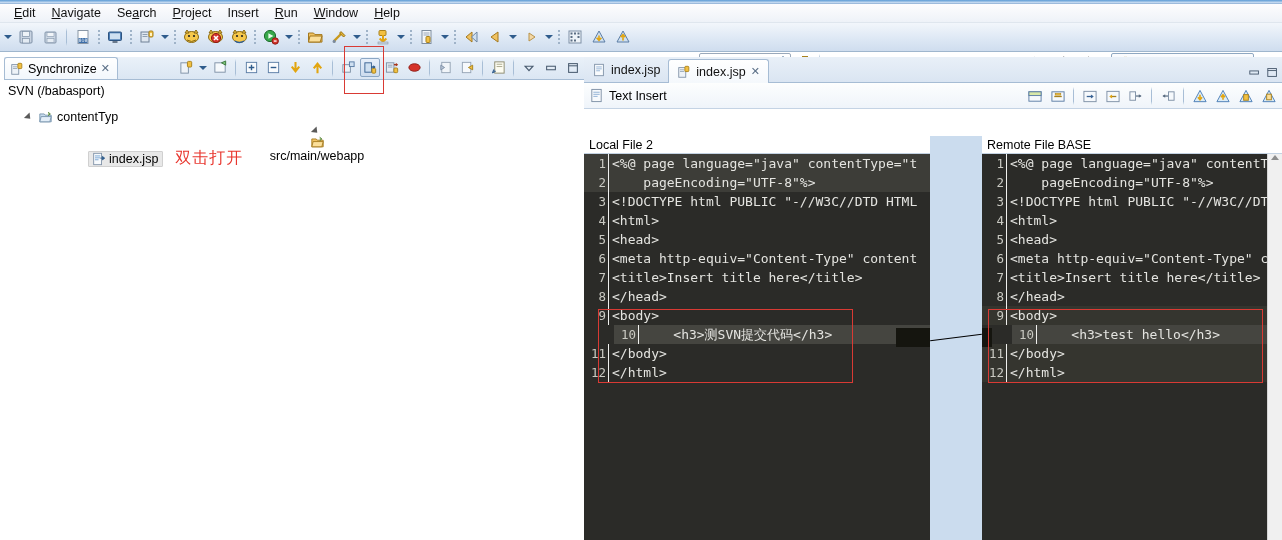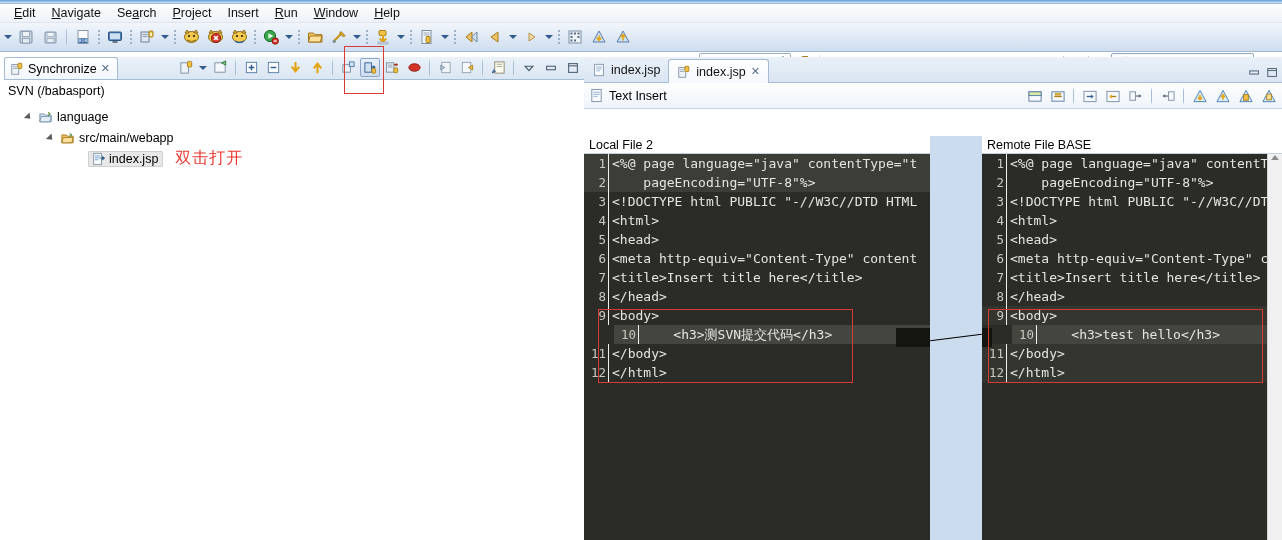--- a/index.html
+++ b/index.html
@@ -738,24 +738,24 @@
         <span class="twist">
             <i></i>
           </span>
         <span style="margin-left:4px;display:flex;">
           <svg width="15" height="14" viewBox="0 0 16 16">
               <path d="M1.5 4.5 h5 l1.2 1.4 H14.5 v7.6 H1.5 Z" fill="#c8dcee" stroke="#7692ad"></path>
               <path d="M3 7.5 h11.5 l-1.6 6 H1.5 Z" fill="#e3eef8" stroke="#7692ad"></path>
               <path d="M11 2.5 l2.5 2 -2.5 2" fill="#9fc47f" stroke="#4f7a32"></path>
             </svg>
         </span>
-        <span class="tlabel">language</span>
-      </div>
-
-      <div class="trow" style="padding-left:40px;">
+        <span class="tlabel">contentTyp</span>
+      </div>
+
+      <div class="trow" style="padding-left:40px;flex-direction:column;">
         <span class="twist">
             <i></i>
           </span>
         <span style="margin-left:4px;display:flex;">
           <svg width="15" height="14" viewBox="0 0 16 16">
               <path d="M1.5 4.5 h5 l1.2 1.4 H14.5 v7.6 H1.5 Z" fill="#f0c261" stroke="#a4791e"></path>
               <path d="M3 7.5 h11.5 l-1.6 6 H1.5 Z" fill="#fbdf9a" stroke="#a4791e"></path>
               <path d="M10.5 2.5 l2.5 2 -2.5 2" fill="#9fc47f" stroke="#4f7a32"></path>
             </svg>
         </span>

